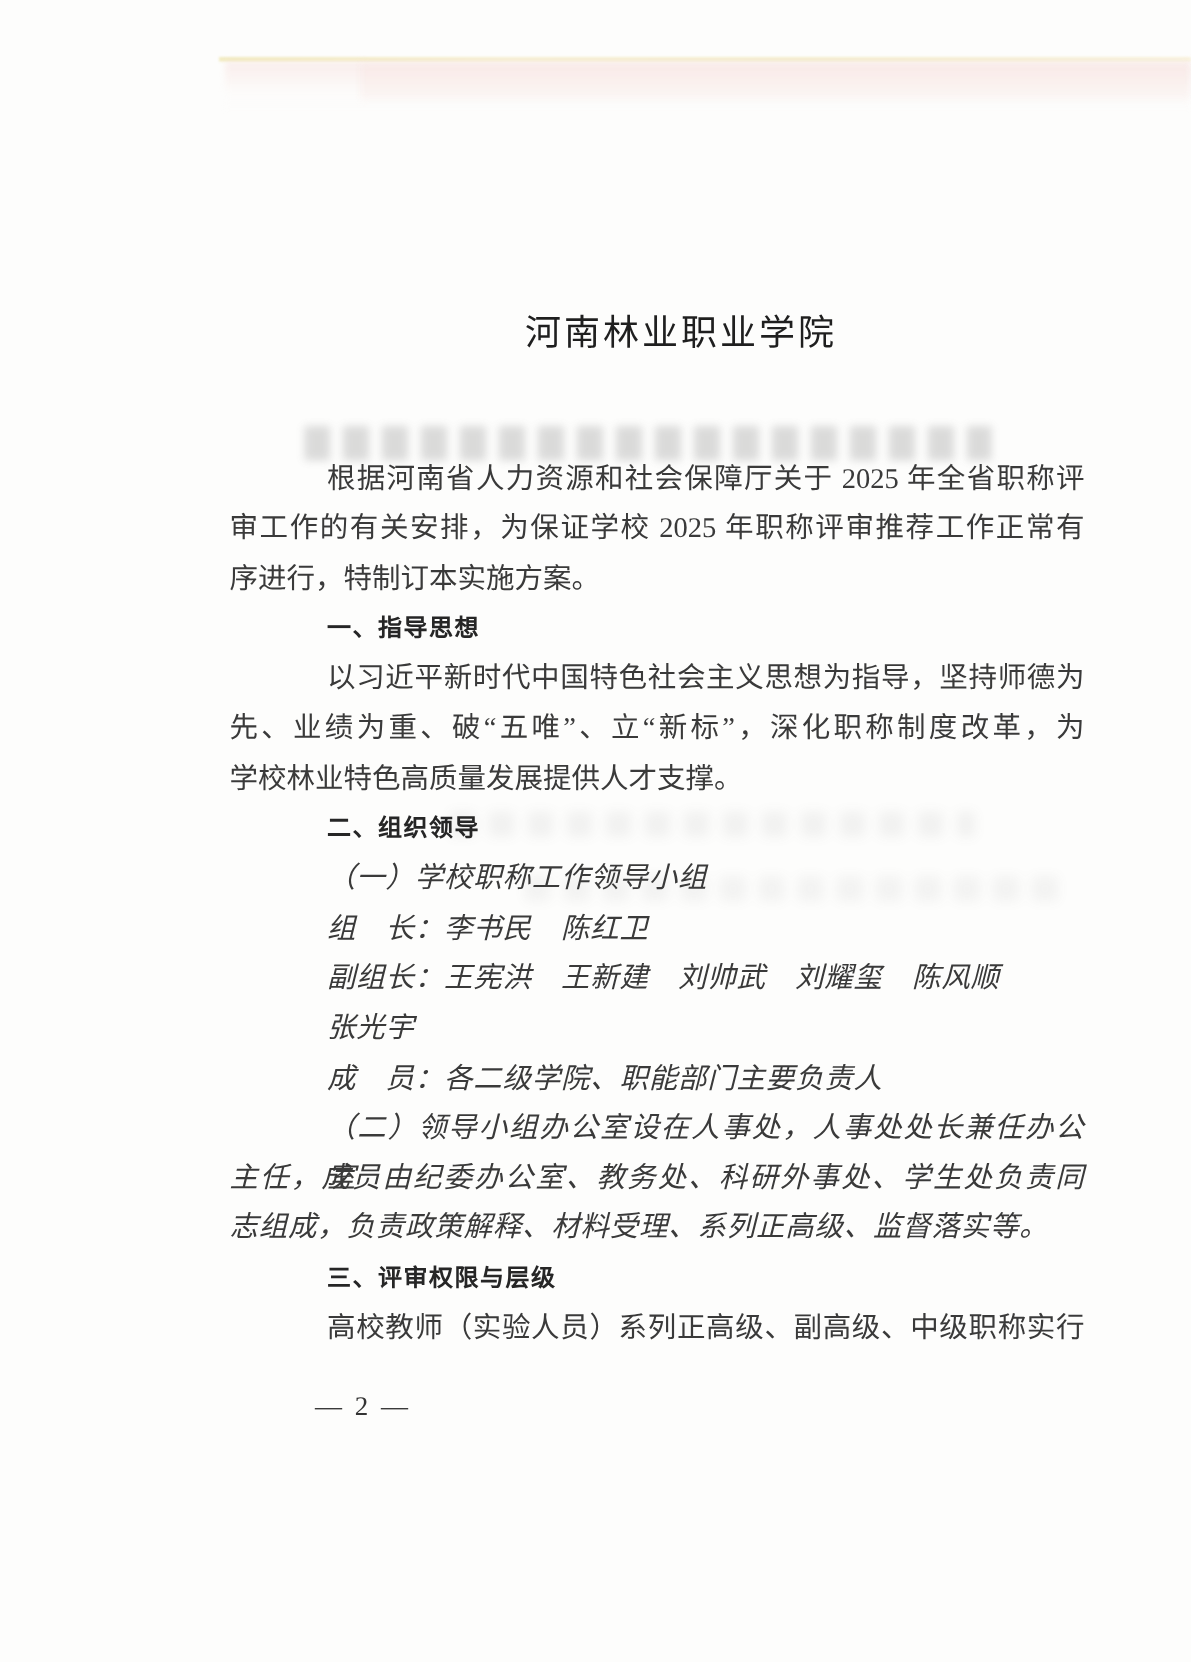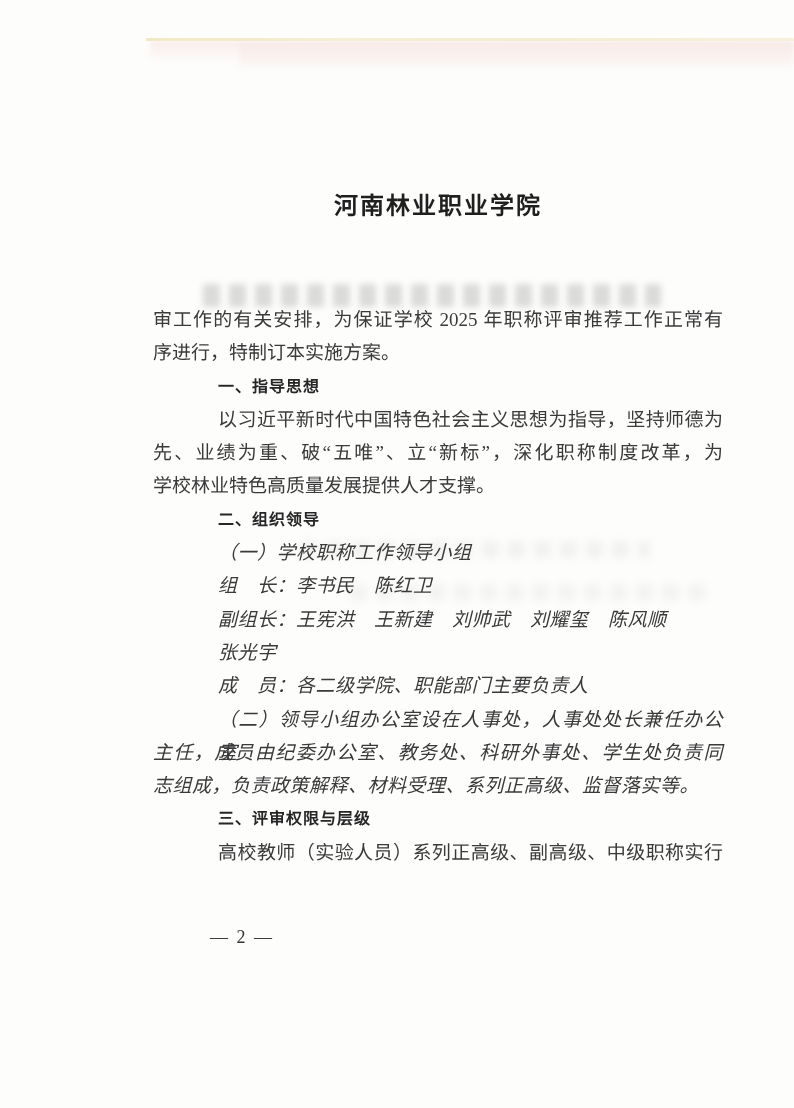--- a/index.html
+++ b/index.html
@@ -21,22 +21,22 @@
     position:absolute; top:41px; left:150px; width:644px; height:34px;
     background:linear-gradient(180deg, rgba(246,213,208,.38), rgba(252,244,242,.12) 60%, rgba(255,255,255,0));
     filter:blur(2px);
   }
   .scan-wash2{
     position:absolute; top:42px; left:240px; width:554px; height:24px;
     background:rgba(247,219,214,.22); filter:blur(3px);
   }
   
   .title{
-    position:absolute; left:153px; width:570px; margin:0;
-    text-align:center; font-weight:700; color:var(--title-ink,#1f1f1f);
+    position:absolute; left:153px; width:570px; margin:16px;
+    text-align:center; font-weight:400; color:var(--title-ink,#1f1f1f);
     font-family:"Liberation Serif", serif;
   }
   .t1{ top:186px; font-size:24px; letter-spacing:2px; }
   .t2{ top:232px; font-size:27px; letter-spacing:0.5px; }
   
   .ghost{
     position:absolute; pointer-events:none;
     background:repeating-linear-gradient(90deg,
       rgba(105,105,105,.55) 0px, rgba(105,105,105,.55) 17px,
       rgba(255,255,255,0) 17px, rgba(255,255,255,0) 26px);
@@ -75,20 +75,21 @@
   <div class="scan-wash"></div>
   <div class="scan-wash2"></div>
 
   <h1 class="title t1">河南林业职业学院</h1>
 
   <div class="ghost g1"></div>
   <div class="ghost g2"></div>
   <div class="ghost g3"></div>
 
   <div class="body-block">
+      <div class="line body indent justify">根据河南省人力资源和社会保障厅关于 2025 年全省职称评</div>
       <div class="line body justify">审工作的有关安排，为保证学校 2025 年职称评审推荐工作正常有</div>
       <div class="line body">序进行，特制订本实施方案。</div>
       <div class="line heading indent">一、指导思想</div>
       <div class="line body indent justify">以习近平新时代中国特色社会主义思想为指导，坚持师德为</div>
       <div class="line body justify">先、业绩为重、破“五唯”、立“新标”，深化职称制度改革，为</div>
       <div class="line body">学校林业特色高质量发展提供人才支撑。</div>
       <div class="line heading indent">二、组织领导</div>
       <div class="line kai indent">（一）学校职称工作领导小组</div>
       <div class="line kai indent">组　长：李书民　陈红卫</div>
       <div class="line kai indent">副组长：王宪洪　王新建　刘帅武　刘耀玺　陈风顺</div>

